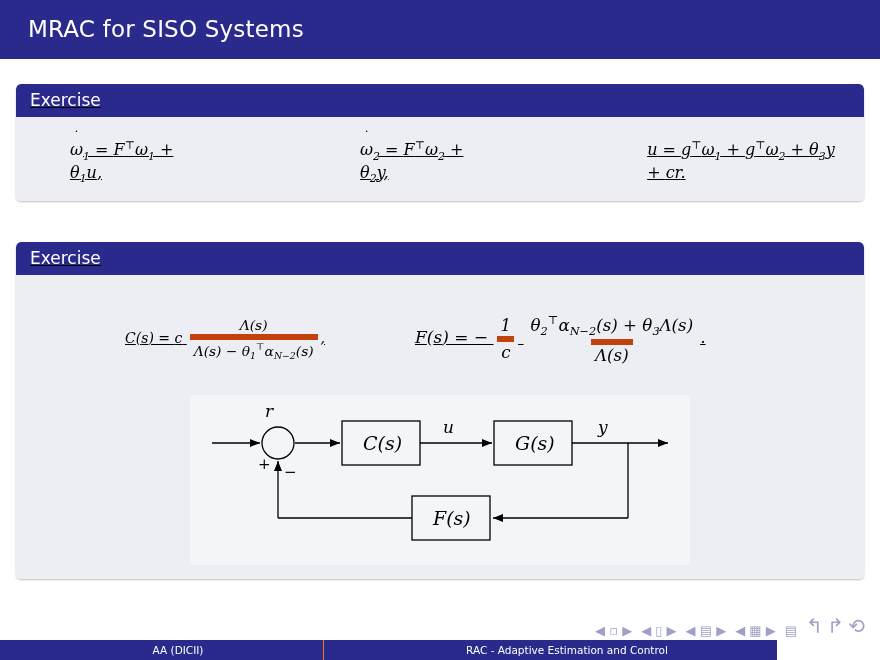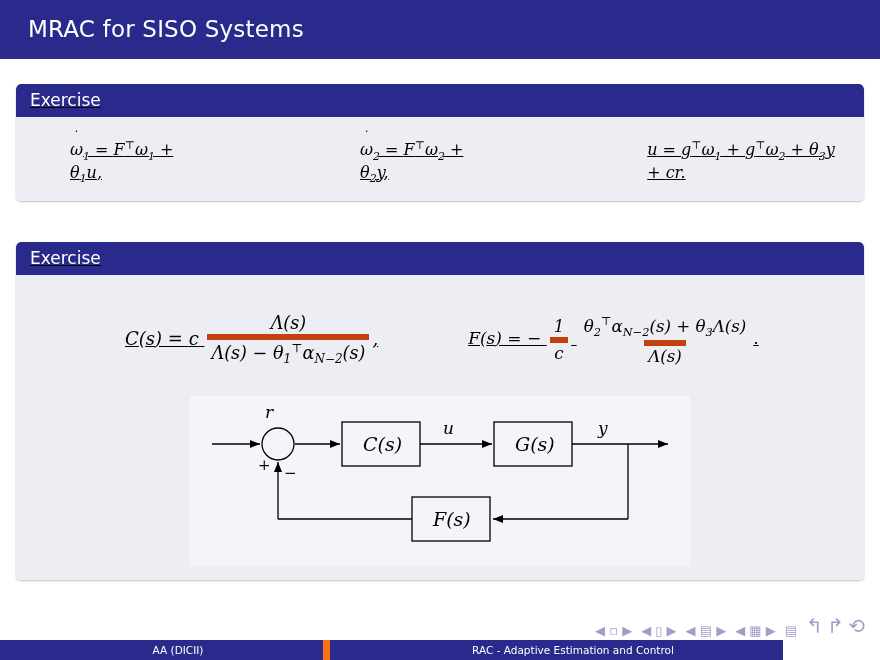--- a/index.html
+++ b/index.html
@@ -141,21 +141,21 @@
   }
   .footer > div {
     background: #2a2a8c;
     display: flex;
     align-items: center;
     justify-content: center;
     height: 20px;
     padding-left: 33px;
   }
   .f-left   { width: 290px; }
-  .f-mid    { width: 420px; border-left: 7px solid #f97316; border-right: 1px solid #ffffff; }
+  .f-mid    { width: 420px; border-left: 1px solid #f97316; border-right: 1px solid #ffffff; }
   .f-right  { width: 168px; }
 
   
   .navglyphs {
     position: absolute;
     right: 16px;
     bottom: 22px;
     display: flex;
     align-items: flex-end;
     gap: 9px;
@@ -195,21 +195,21 @@
     </div>
   </div>
 </div>
 
 <div class="block block-2">
   <div class="block-header">Exercise</div>
   <div class="block-body">
 
     <div class="eqrow eqrow-2">
 
-      <span class="math eq-item" style="font-size:18px;">
+      <span class="math eq-item" style="font-size:14px;">
         <i>C</i>(<i>s</i>) = <i>c</i>
         <span class="frac">
           <span class="num">Λ(<i>s</i>)</span>
           <span class="den">Λ(<i>s</i>) − θ<sub>1</sub><sup class="up">⊤</sup>α<sub><i>N</i>−2</sub>(<i>s</i>)</span>
         </span>,
       </span>
       <span class="eq-gap"></span>
 
       <span class="math eq-item" style="font-size:17px;">
         <i>F</i>(<i>s</i>) = −

